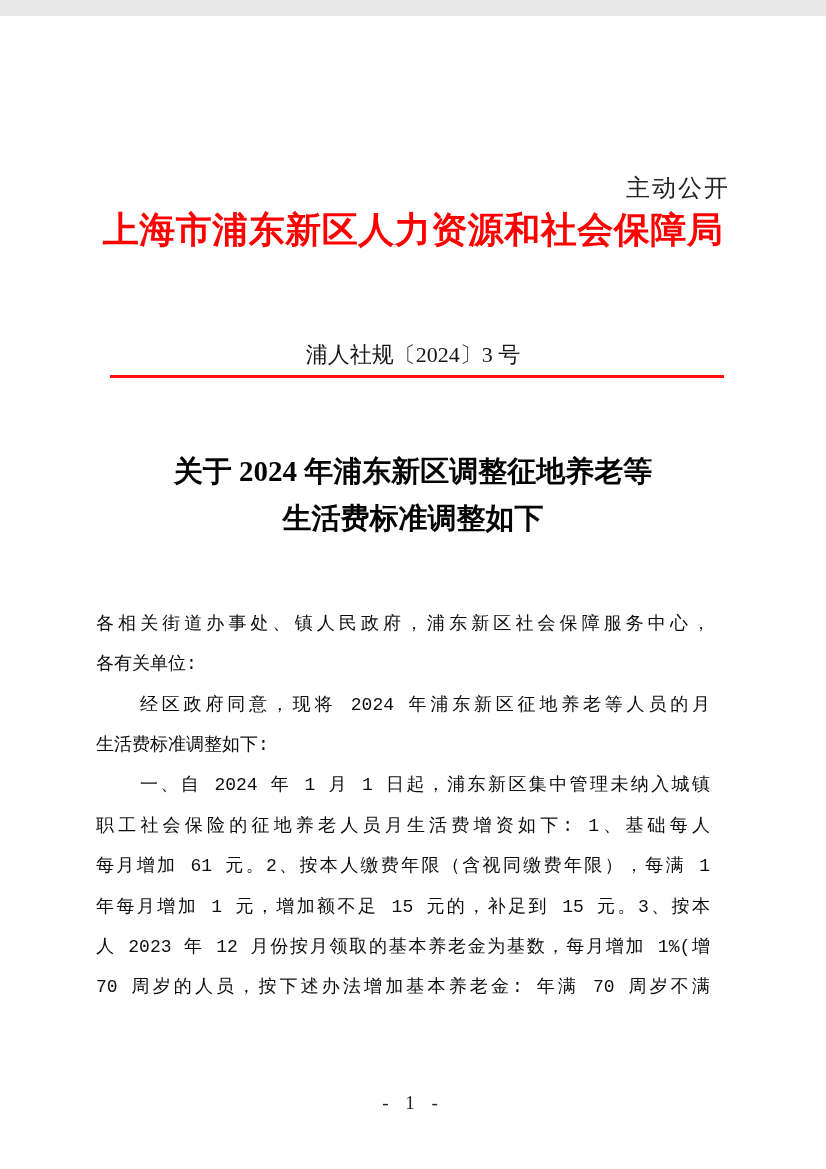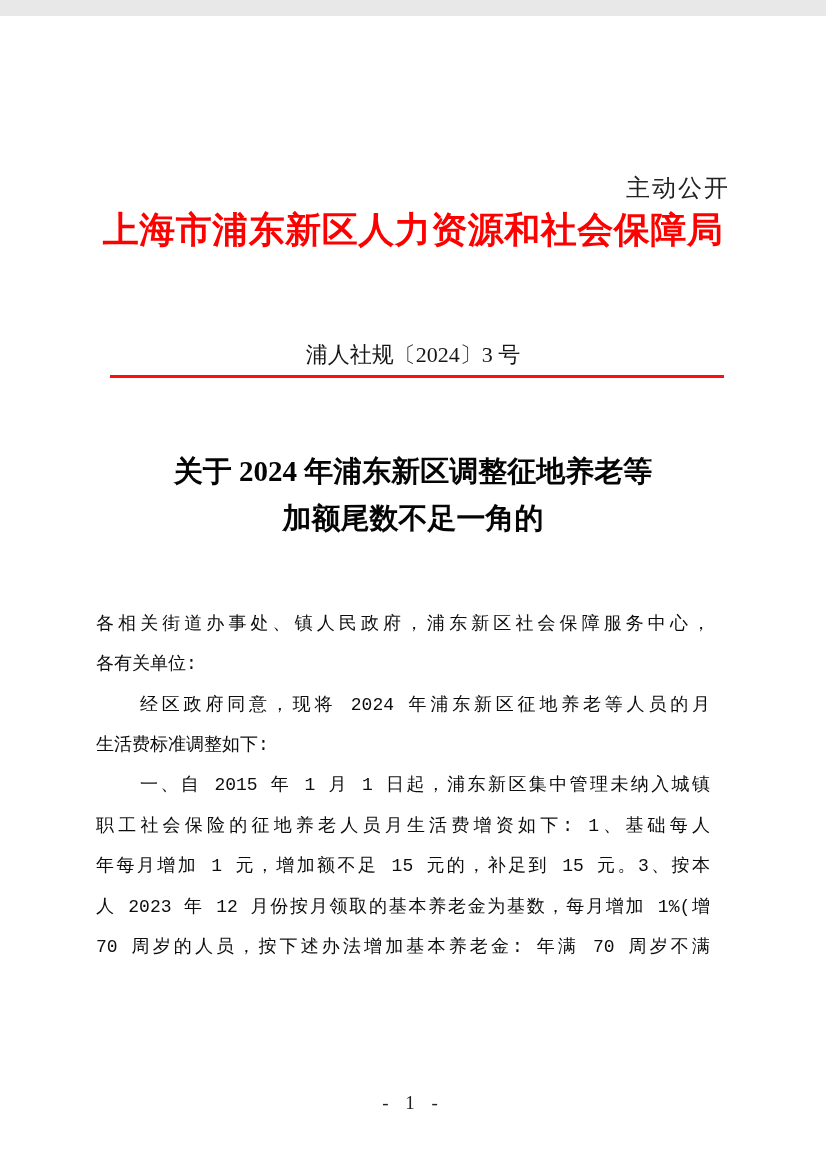--- a/index.html
+++ b/index.html
@@ -109,30 +109,31 @@
   <div class="disclosure-label">主动公开</div>
 
   <div class="agency-name">上海市浦东新区人力资源和社会保障局</div>
 
   <div class="doc-number">浦人社规〔2024〕3 号</div>
 
   <div class="red-divider"></div>
 
   <div class="doc-title">
     <div>关于 2024 年浦东新区调整征地养老等</div>
-    <div>加额尾数不足一角的</div>
+    <div>生活费标准调整如下</div>
   </div>
 
   <div class="body-text">
       <div class="body-line justify">各相关街道办事处、镇人民政府，浦东新区社会保障服务中心，</div>
       <div class="body-line">各有关单位:</div>
       <div class="body-line justify indent">经区政府同意，现将 2024 年浦东新区征地养老等人员的月</div>
       <div class="body-line">生活费标准调整如下:</div>
-      <div class="body-line justify indent">一、自 2015 年 1 月 1 日起，浦东新区集中管理未纳入城镇</div>
+      <div class="body-line justify indent">一、自 2024 年 1 月 1 日起，浦东新区集中管理未纳入城镇</div>
       <div class="body-line justify">职工社会保险的征地养老人员月生活费增资如下: 1、基础每人</div>
+      <div class="body-line justify">每月增加 61 元。2、按本人缴费年限（含视同缴费年限），每满 1</div>
       <div class="body-line justify">年每月增加 1 元，增加额不足 15 元的，补足到 15 元。3、按本</div>
       <div class="body-line justify">人 2023 年 12 月份按月领取的基本养老金为基数，每月增加 1%(增</div>
       <div class="body-line justify">70 周岁的人员，按下述办法增加基本养老金: 年满 70 周岁不满</div>
     </div>
 
   <div class="page-number">- 1 -</div>
 
 </div>
 
 </body></html>

